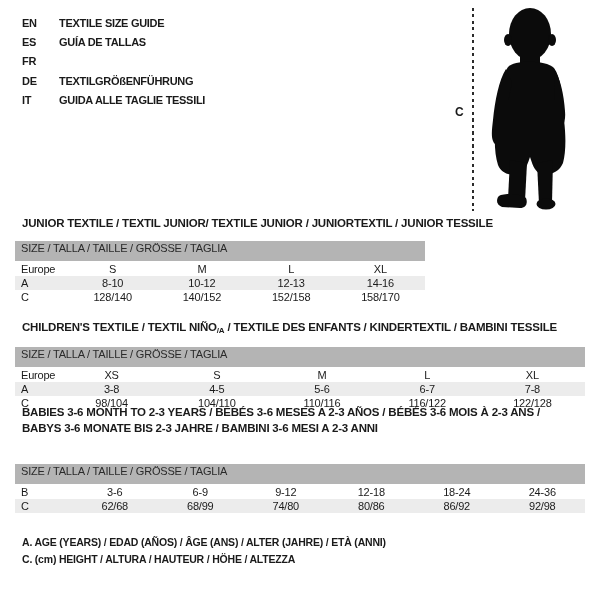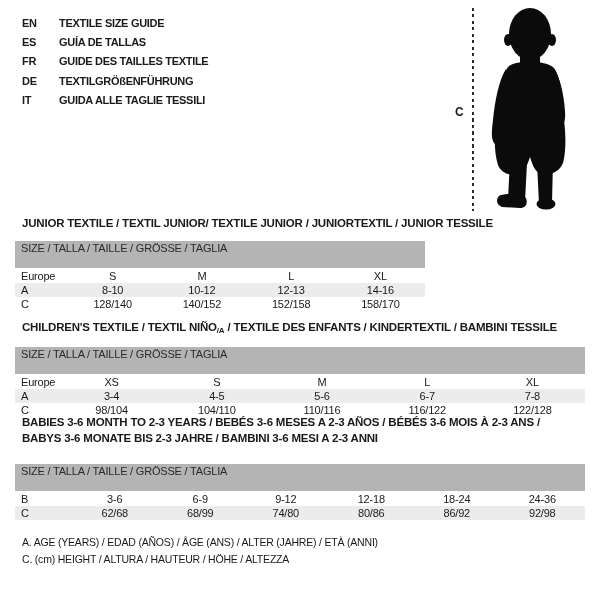--- a/index.html
+++ b/index.html
@@ -26,50 +26,49 @@
   .silhouette { position:absolute; left:486px; top:5px; width:88px; height:207px; }
 
   
   .sec-title { position:absolute; left:22px; font-size:11.5px; font-weight:700;
     letter-spacing:-0.2px; white-space:nowrap; }
   .sec-title sub { font-size:8px; vertical-align:-2px; }
   .title-2line { line-height:16px; }
 
   
   .size-table-wrap { position:absolute; left:15px; }
-  .size-header { height:27px; line-height:15px; background:#b4b4b4;
+  .size-header { height:20px; line-height:15px; background:#b4b4b4;
     padding-left:6px; font-size:11px; color:#2a2a2a; letter-spacing:-0.2px; }
   table { border-collapse:collapse; table-layout:fixed; margin-top:1px; }
   td { height:14px; font-size:11px; text-align:center; vertical-align:middle;
        letter-spacing:-0.2px; white-space:nowrap; }
   td.row-label { text-align:left; padding-left:6px; }
   tr.shaded td { background:#ececec; }
 
   
   .notes { position:absolute; left:22px; top:536px; }
-  .note-line { height:17.2px; font-size:10.5px; font-weight:400;
+  .note-line { height:17.2px; font-size:10.5px; font-weight:700;
     letter-spacing:-0.2px; white-space:nowrap; }
 </style>
 </head>
 <body>
 
 <div class="canvas">
 
   <div class="lang-block">
     <div class="lang-row">
       <span class="lang-code">EN</span>
       <span class="lang-label">TEXTILE SIZE GUIDE</span>
     </div>
     <div class="lang-row">
       <span class="lang-code">ES</span>
       <span class="lang-label">GUÍA DE TALLAS</span>
     </div>
     <div class="lang-row">
       <span class="lang-code">FR</span>
-      <span class="lang-label">GUIDE DES TAILLES TEXTILE</span>
     </div>
     <div class="lang-row">
       <span class="lang-code">DE</span>
       <span class="lang-label">TEXTILGRÖßENFÜHRUNG</span>
     </div>
     <div class="lang-row">
       <span class="lang-code">IT</span>
       <span class="lang-label">GUIDA ALLE TAGLIE TESSILI</span>
     </div>
   </div>
@@ -148,39 +147,39 @@
           <tr>
         <td class="row-label">Europe</td>
         <td>XS</td>
         <td>S</td>
         <td>M</td>
         <td>L</td>
         <td>XL</td>
       </tr>
       <tr class="shaded">
         <td class="row-label">A</td>
-        <td>3-4</td>
+        <td>3-8</td>
         <td>4-5</td>
         <td>5-6</td>
         <td>6-7</td>
         <td>7-8</td>
       </tr>
       <tr>
         <td class="row-label">C</td>
         <td>98/104</td>
         <td>104/110</td>
         <td>110/116</td>
         <td>116/122</td>
         <td>122/128</td>
       </tr>
     </tbody>
       </table>
   </div>
 
-  <div class="sec-title title-2line" style="top:414px">
+  <div class="sec-title title-2line" style="top:404px">
     <div>BABIES 3-6 MONTH TO 2-3 YEARS / BEBÉS 3-6 MESES A 2-3 AÑOS / BÉBÉS 3-6 MOIS À 2-3 ANS /</div>
     <div>BABYS 3-6 MONATE BIS 2-3 JAHRE / BAMBINI 3-6 MESI A 2-3 ANNI</div>
   </div>
   <div class="size-table-wrap" style="top:464px; width:570px">
     <div class="size-header">SIZE / TALLA / TAILLE / GRÖSSE / TAGLIA</div>
     <table style="width:570px">
       <colgroup>
           <col style="width:57px">
           <col>
           <col>

